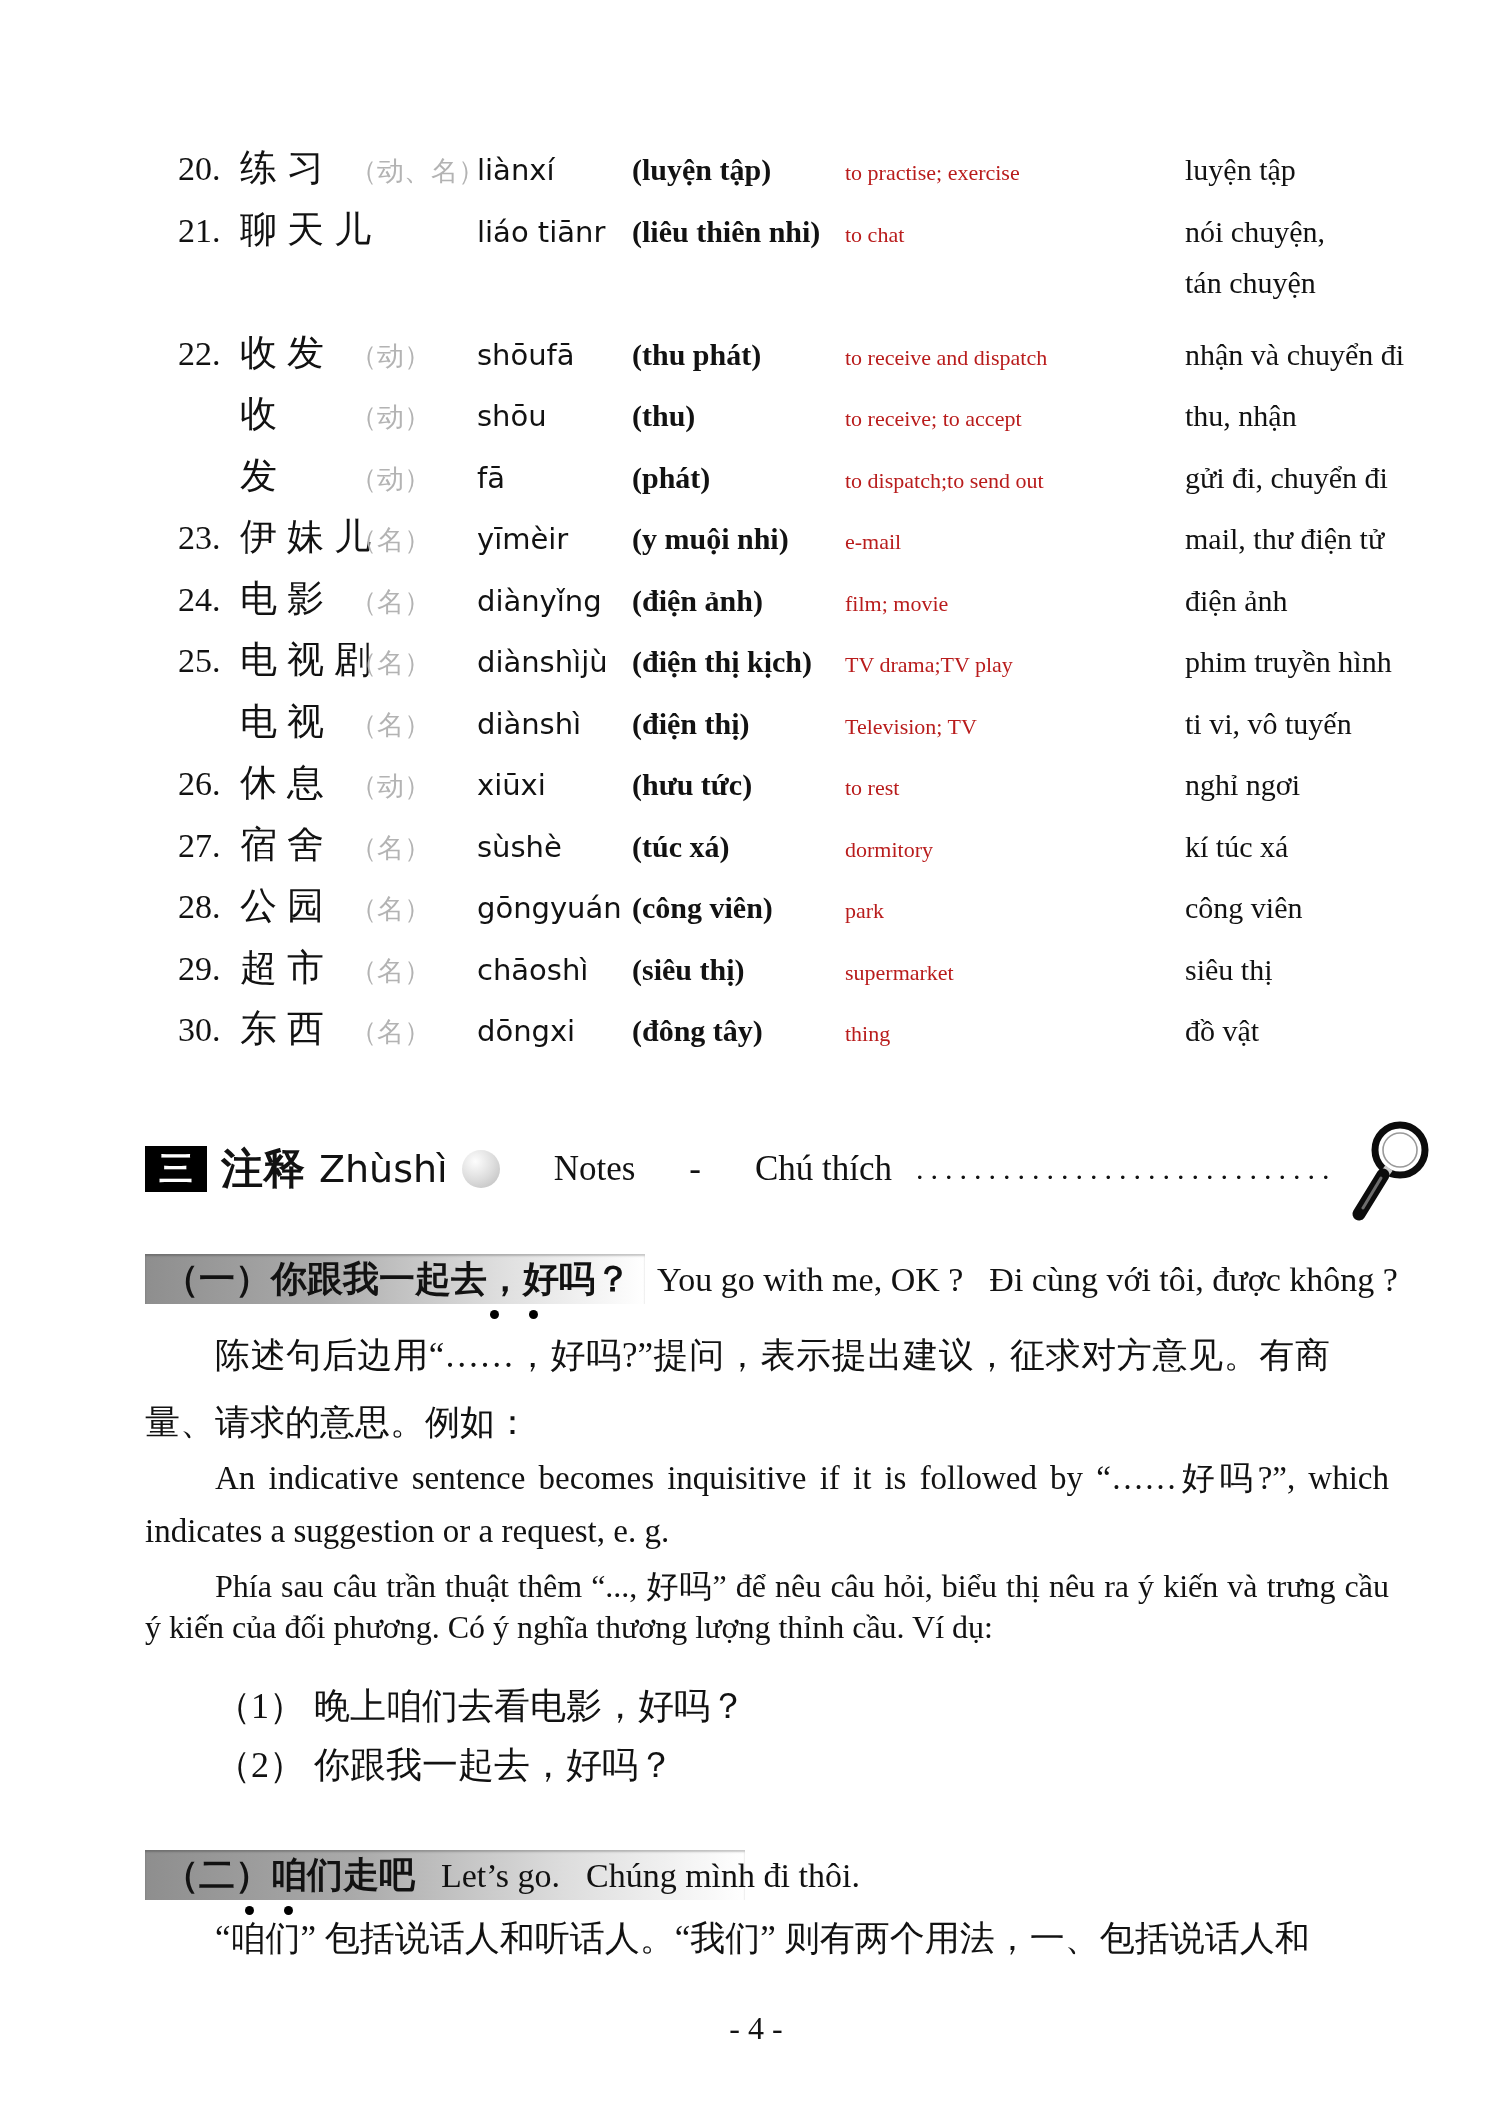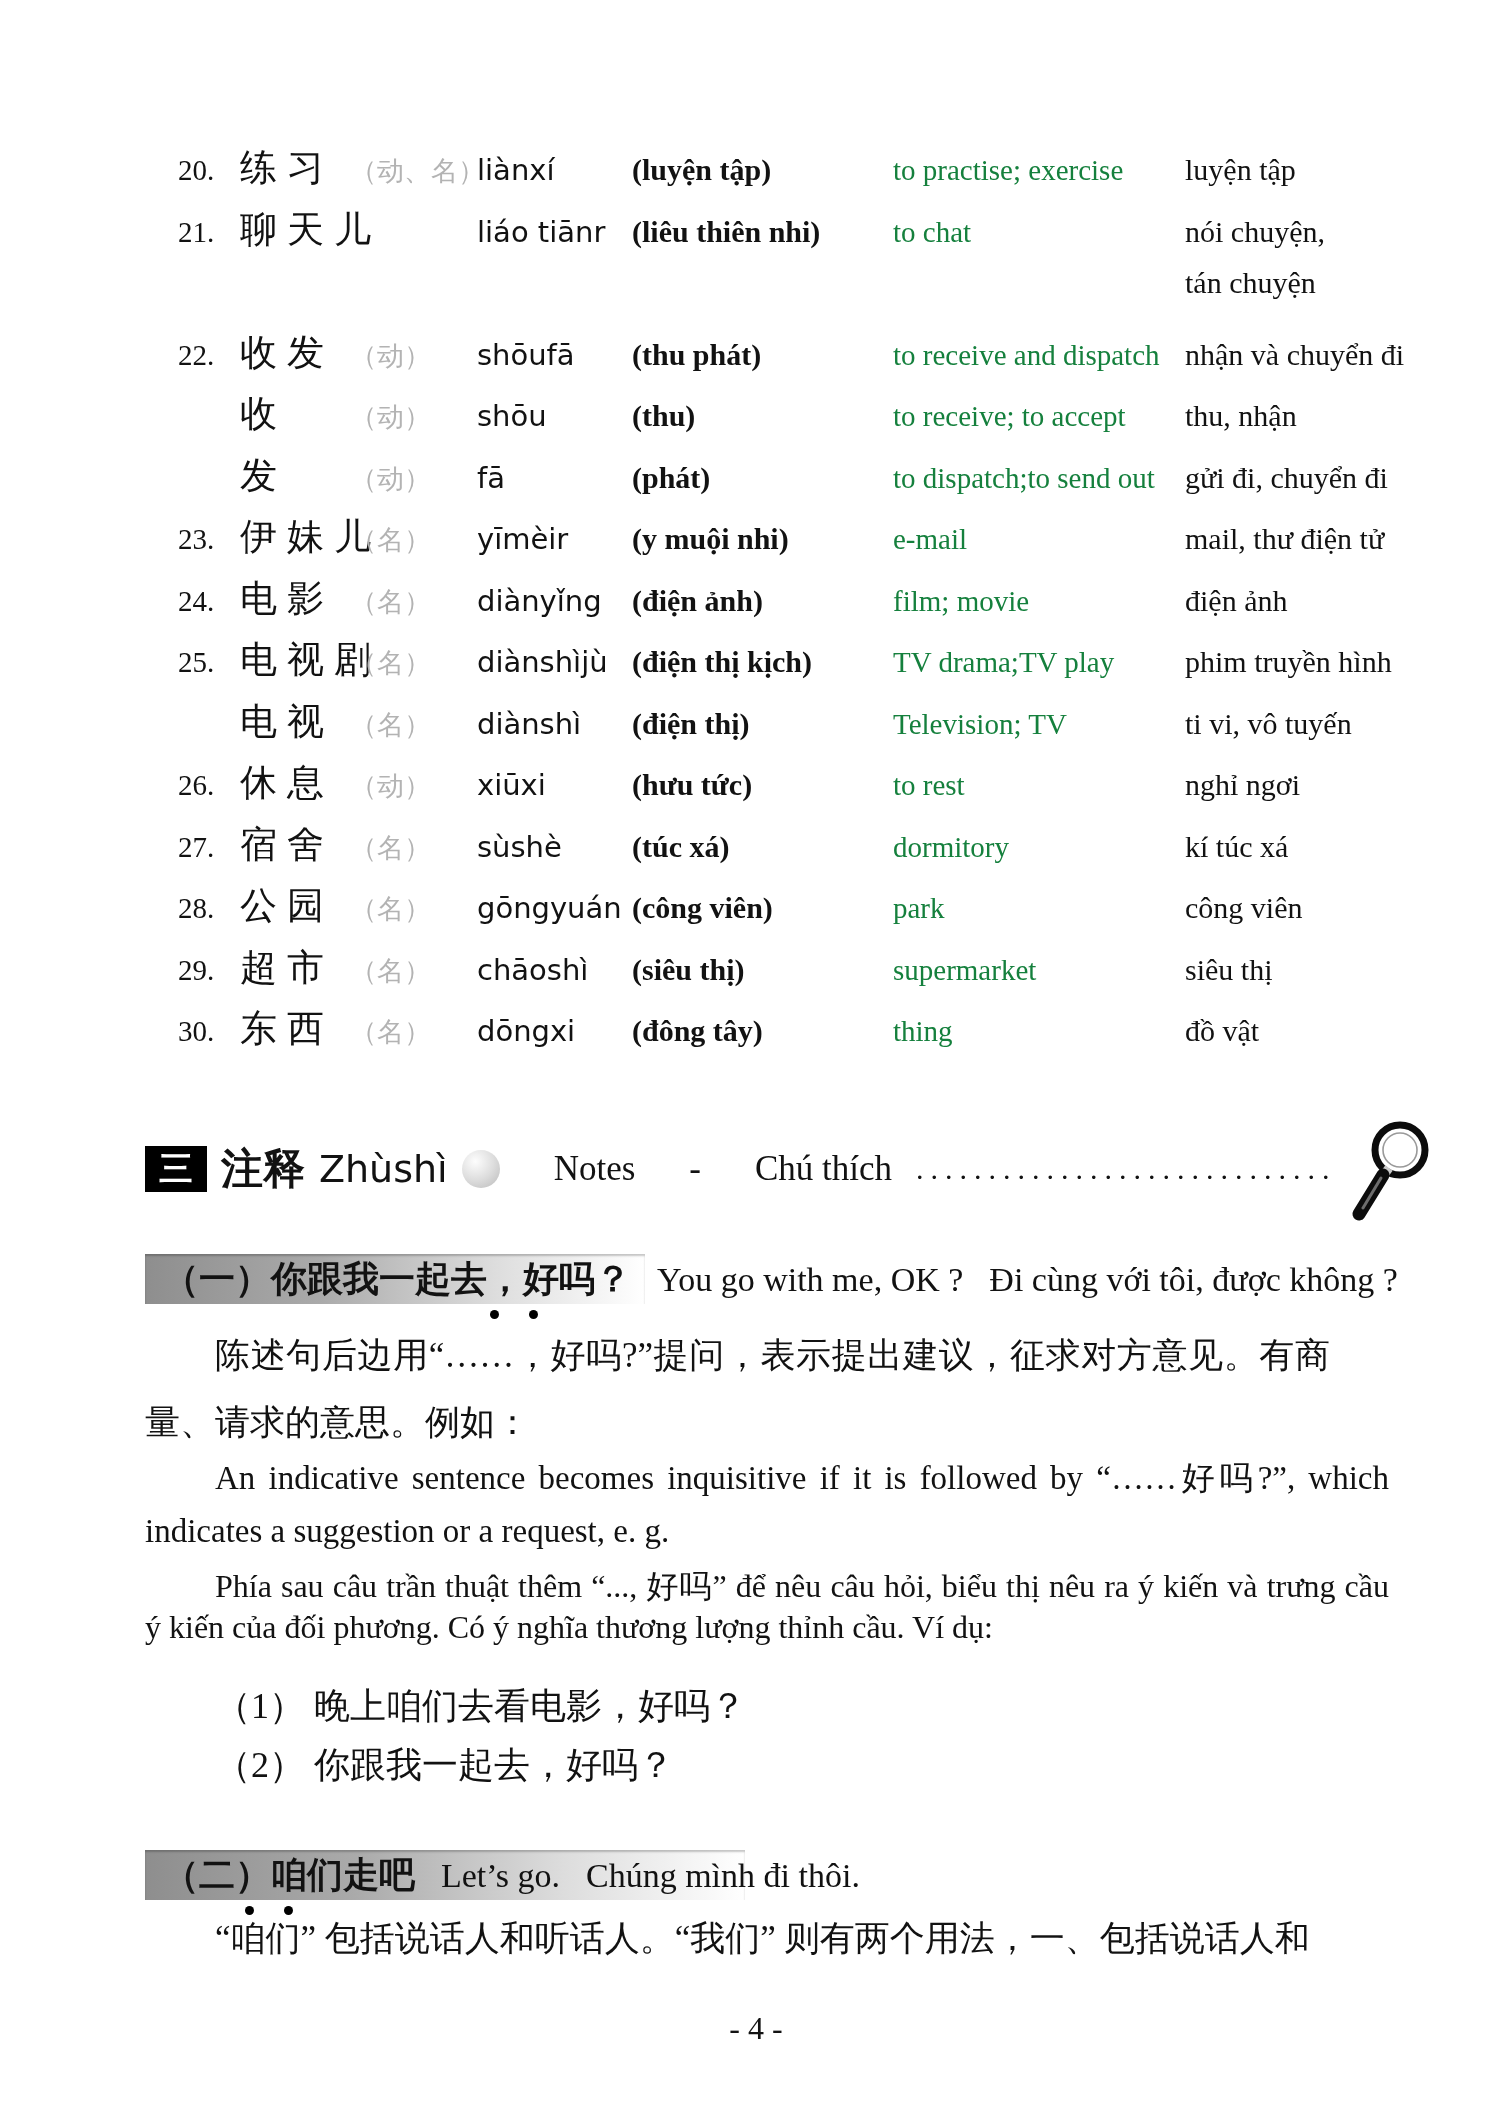--- a/index.html
+++ b/index.html
@@ -8,26 +8,26 @@
     font-family:"Liberation Serif","DejaVu Serif",serif;color:#121212;overflow:hidden;
   }
   
   #vocab{position:absolute;left:178px;top:143px;}
   .vrow{
     display:grid;
     grid-template-columns:62px 110px 127px 155px 213px 340px auto;
     align-items:baseline;height:61.5px;
   }
   .vrow .c{white-space:nowrap;}
-  .c-num{font-size:29px;}
+  .c-num{font-size:34px;}
   .c-hz{font-size:37px;letter-spacing:10px;font-family:"Liberation Serif","DejaVu Serif",serif;}
   .c-pos{font-size:27px;color:#b3b3b3;}
   .c-py{font-size:29px;font-family:"DejaVu Sans","Liberation Sans",sans-serif;}
   .c-sv{font-size:30px;font-weight:bold;}
-  .c-en{font-size:29px;color:#15803d;margin-left:48px;}
+  .c-en{font-size:22px;color:#b91c1c;}
   .c-vi{font-size:30px;}
   
   #notes-header{
     position:absolute;left:145px;top:1106px;width:1290px;
     display:flex;align-items:center;gap:14px;
   }
   .nh-square{
     width:62px;height:46px;background:#000;color:#fff;flex:0 0 auto;
     display:flex;align-items:center;justify-content:center;
     font-size:34px;font-weight:bold;

